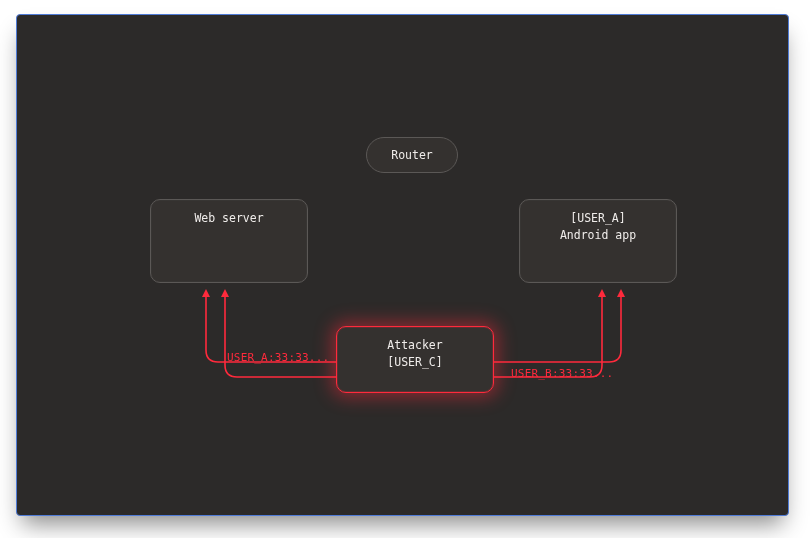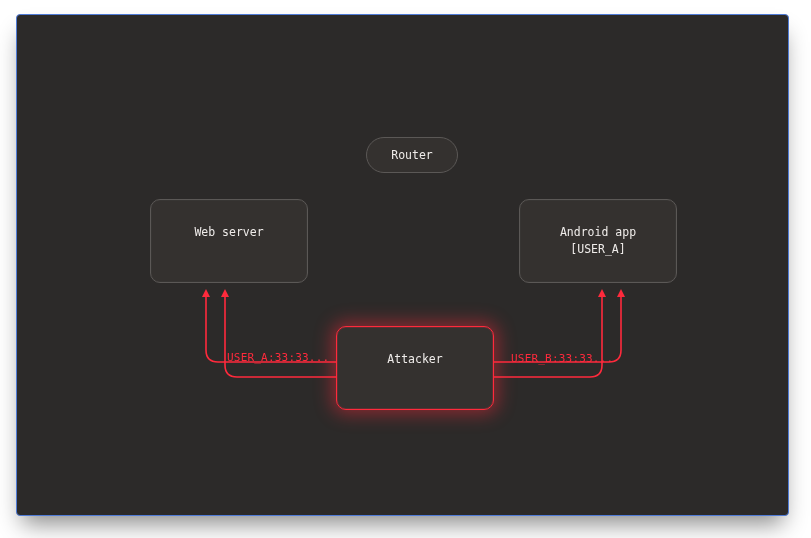--- a/index.html
+++ b/index.html
@@ -5,21 +5,21 @@
   html,body{margin:0;padding:0;background:#fff;width:811px;height:538px;overflow:hidden;font-family:ui-monospace,Menlo,Consolas,monospace}
   .stage{
     position:absolute;left:16px;top:14px;width:771px;height:500px;
     background:#2c2a29;border:1px solid #4f7bd6;border-radius:4px;
     box-shadow:0 14px 22px -6px rgba(0,0,0,.45);
     color:#e6e6e6;
   }
   .mac{position:absolute;font-size:11px;color:#8d8a88;letter-spacing:.2px}
   .node{
     position:absolute;border:1px solid #5b5856;border-radius:10px;
-    background:#34312f;box-sizing:border-box;padding:24px 10px 10px 10px;
+    background:#34312f;box-sizing:border-box;padding:10px 10px 10px 10px;
     text-align:center;font-size:11.5px;line-height:1.45;color:#efecea;
     box-shadow:inset 0 0 0 1px rgba(255,255,255,.02);
   }
   .attacker{
     border-color:#ff2a3c;
     box-shadow:0 0 18px 4px rgba(255,42,60,.45), inset 0 0 0 1px rgba(255,42,60,.2);
   }
   .router{
     position:absolute;border:1px solid #5b5856;border-radius:999px;
     background:#34312f;color:#efecea;font-size:11.5px;text-align:center;
@@ -38,31 +38,32 @@
     <span>Router</span>
   </div>
 
   <div class="mac" style="left:143px;top:192px">MAC:22:22…</div>
   <div class="node" style="left:133px;top:184px;width:158px;height:84px">
     <div>Web server</div>
   </div>
 
   <div class="mac" style="left:512px;top:192px">MAC:11:11…</div>
   <div class="node" style="left:502px;top:184px;width:158px;height:84px">
+    <div>[USER_A]</div>
     <div>Android app</div>
-    <div>[USER_A]</div>
   </div>
 
   <div class="mac" style="left:329px;top:319px">MAC:33:33…</div>
-  <div class="node attacker" style="left:319px;top:311px;width:158px;height:84px">
+  <div class="node attacker" style="left:319px;top:311px;width:158px;height:67px">
     <div>Attacker</div>
+    <div>[USER_C]</div>
   </div>
 
   <div class="spoof" style="left:210px;top:336px">USER_A:33:33...</div>
-  <div class="spoof" style="left:494px;top:337px">USER_B:33:33...</div>
+  <div class="spoof" style="left:494px;top:352px">USER_B:33:33...</div>
 
   <svg>
     <defs>
       <marker id="ahead" markerWidth="8" markerHeight="8" refX="6" refY="4" orient="auto" markerUnits="userSpaceOnUse">
         <path d="M0,0 L8,4 L0,8 Z" fill="#ff2a3c"></path>
       </marker>
     </defs>
 
     <g>
       <path d="M319,347 L201,347 Q189,347 189,335 L189,276" fill="none" stroke="#ff2a3c" stroke-width="1.6" marker-end="url(#ahead)"></path>

